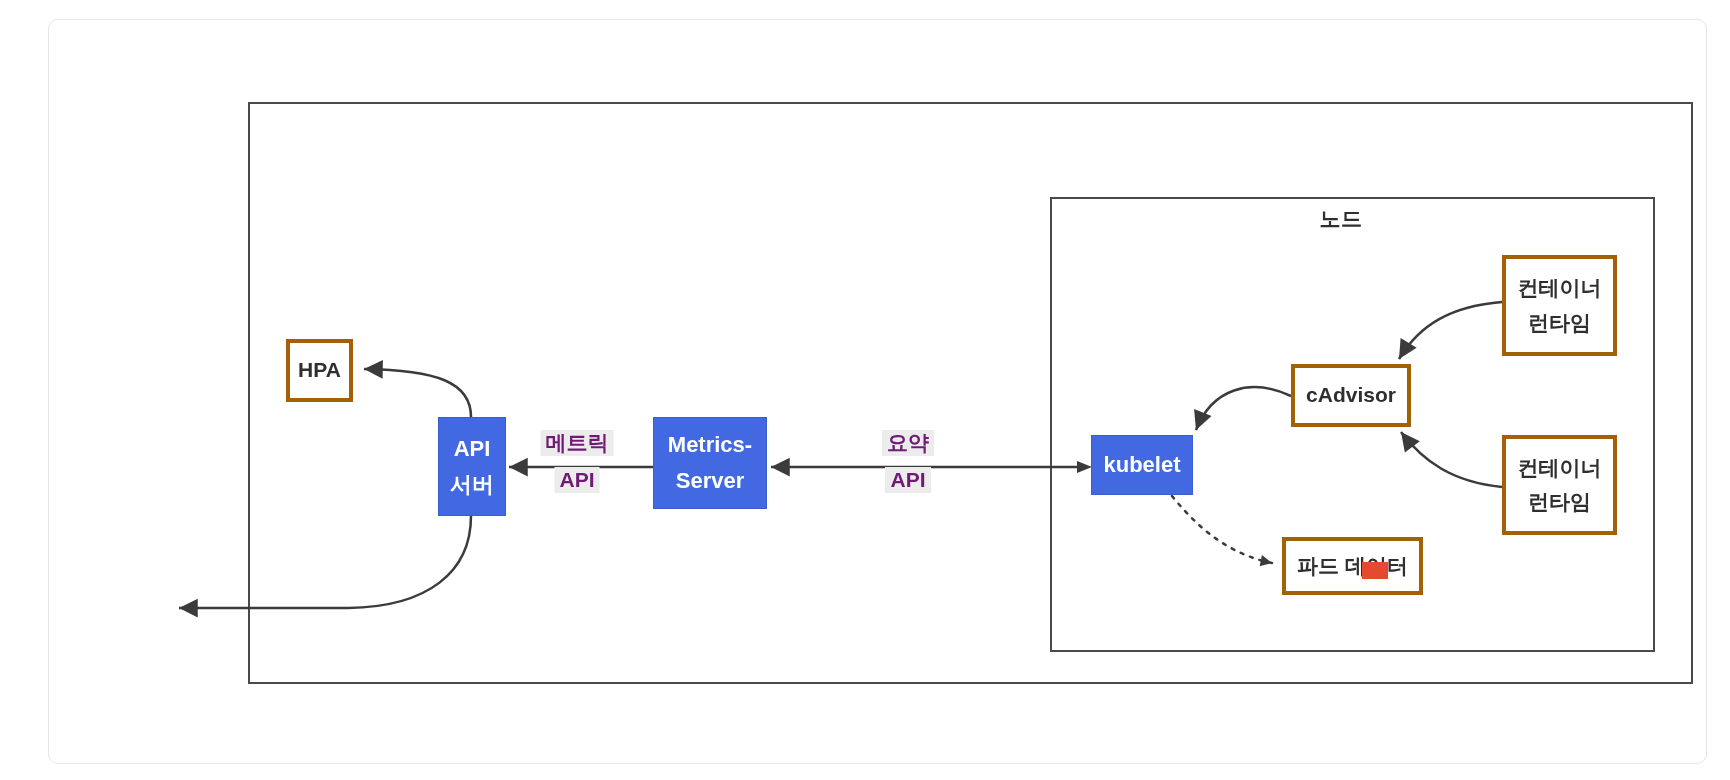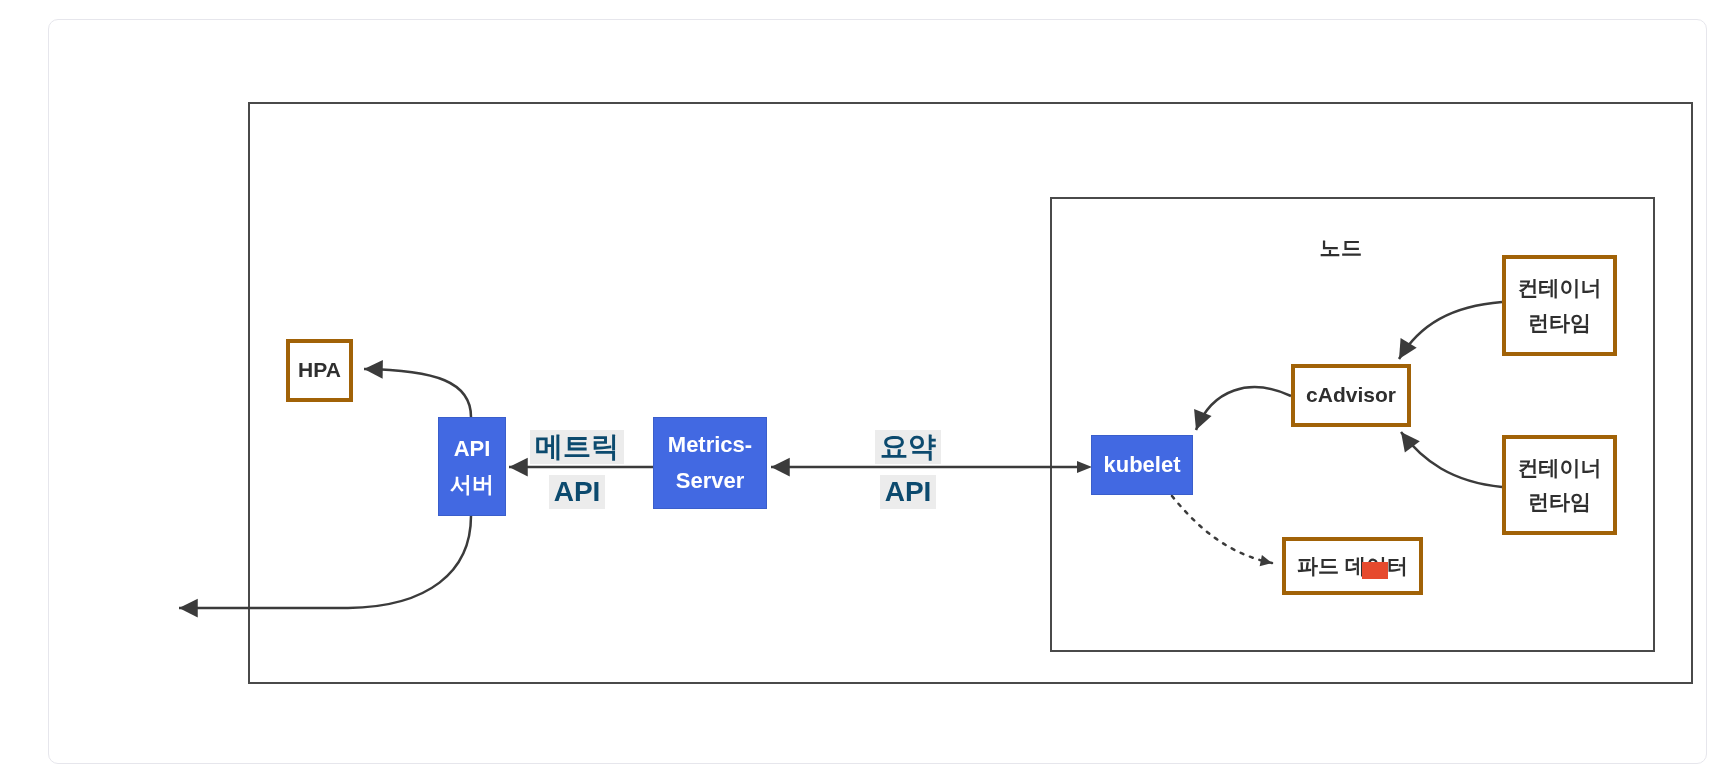--- a/index.html
+++ b/index.html
@@ -71,22 +71,22 @@
     position: absolute;
     transform: translateX(-50%);
     display: flex;
     flex-direction: column;
     align-items: center;
     gap: 11px;
     z-index: 6;
   }
   .edge-label span {
     background: #ececec;
-    color: #0c4a6e;
-    font-size: 28px;
+    color: #701a75;
+    font-size: 21px;
     font-weight: 600;
     padding: 1px 5px;
     line-height: 1.15;
     white-space: nowrap;
     text-align: center;
   }
   svg.arrows {
     position: absolute;
     left: 0;
     top: 0;
@@ -107,21 +107,21 @@
 </head>
 <body>
 
 <div class="stage">
 
   <div class="card"></div>
 
   <div class="container-box" style="left:248px; top:102px; width:1445px; height:582px;"></div>
 
   <div class="container-box" style="left:1050px; top:197px; width:605px; height:455px;"></div>
-  <div class="container-label" style="left:1050px; top:205px; width:582px;margin-top:29px;">노드</div>
+  <div class="container-label" style="left:1050px; top:205px; width:582px;">노드</div>
 
   <svg class="arrows" width="1730" height="780" viewBox="0 0 1730 780">
     <defs>
       <marker id="ah" viewBox="0 0 12 12" refX="11" refY="6" markerWidth="9" markerHeight="9" orient="auto">
         <path d="M1,1 L11,6 L1,11 Z" fill="#3b3b3b"></path>
       </marker>
       <marker id="ah-small" viewBox="0 0 12 12" refX="11" refY="6" markerWidth="5.5" markerHeight="5.5" orient="auto">
         <path d="M1,1 L11,6 L1,11 Z" fill="#3b3b3b"></path>
       </marker>
     </defs>

